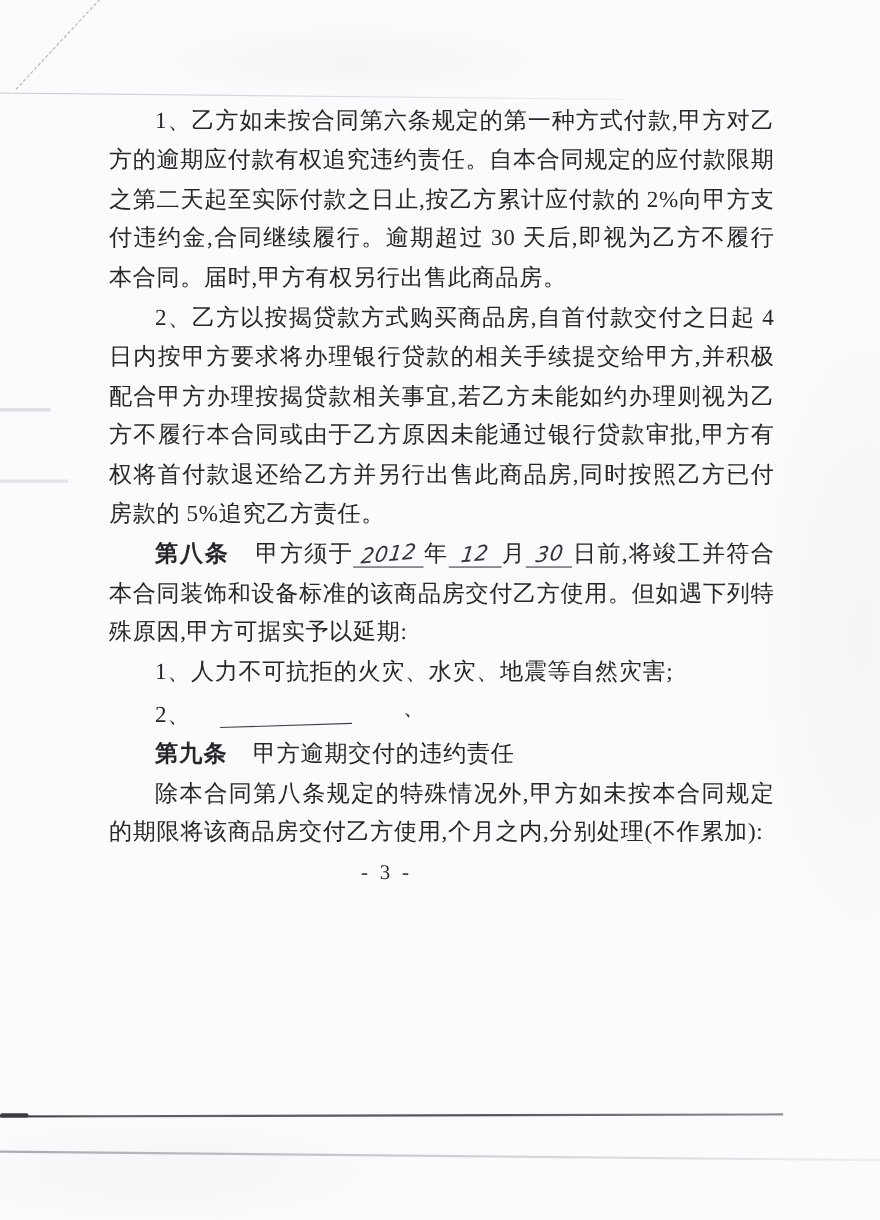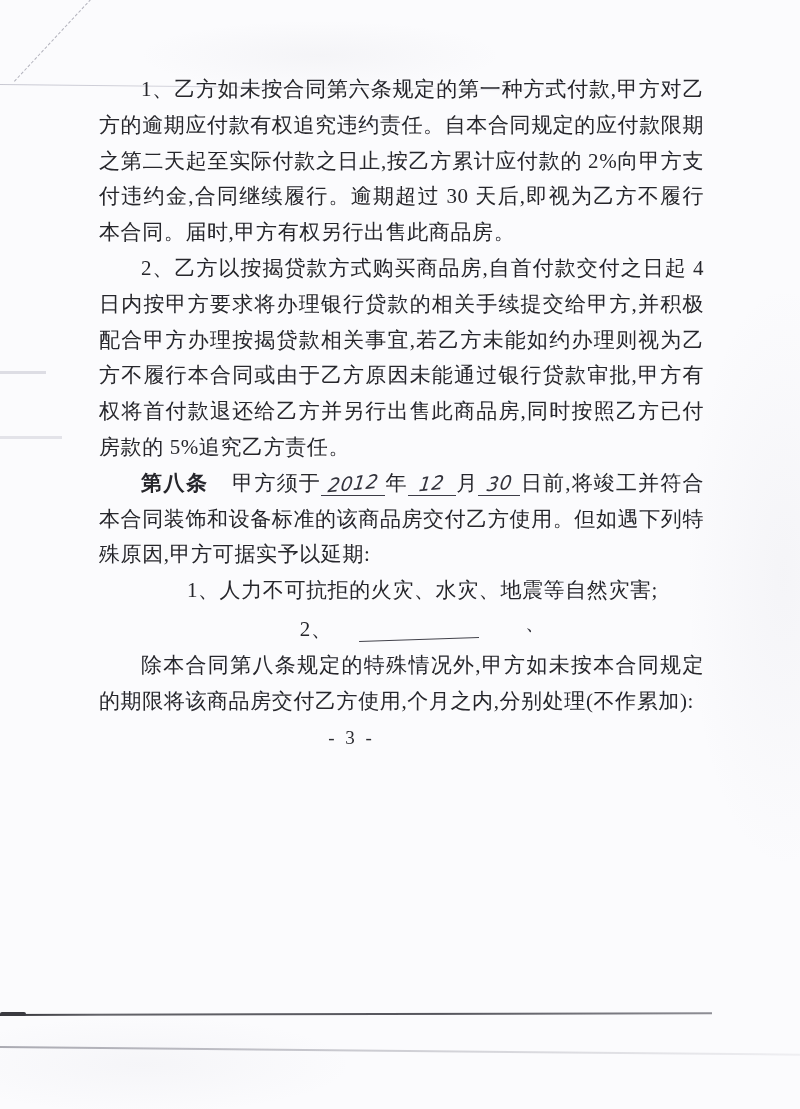--- a/index.html
+++ b/index.html
@@ -39,29 +39,29 @@
   .bottom-dark::before{
     content:"";position:absolute;left:0;top:-2px;width:26px;height:4px;background:#3a3a40;border-radius:2px;
   }
   .bottom-faint{
     left:0;top:1046px;width:800px;height:1.5px;
     background:linear-gradient(90deg, rgba(105,105,118,0.55), rgba(128,128,140,0.35) 52%, rgba(150,150,162,0.12));
     transform:rotate(0.55deg);transform-origin:left center;
   }
   
   .content{
-    position:absolute;left:99px;top:0;width:605px;padding-top:72px;
+    position:absolute;left:99px;top:0;width:605px;padding-top:92px;
   }
   .para{
     margin:0;font-size:21px;line-height:35.8px;
     letter-spacing:0.6px;
     text-align:justify;text-justify:inter-ideograph;
     text-indent:2em;
   }
-  .no-just{text-align:center;}
+  .no-just{text-align:left;}
   .art-label{
     font-family:Liberation Serif, serif;
     font-weight:700;letter-spacing:1px;
   }
   .label-gap{display:inline-block;width:1.1em;}
   .fill{
     display:inline-block;text-indent:0;text-align:center;
     border-bottom:1.6px solid #3c3c46;
     line-height:1;padding:0 2px 1px 2px;vertical-align:baseline;
   }
@@ -104,20 +104,21 @@
     <p class="para">1、乙方如未按合同第六条规定的第一种方式付款,甲方对乙方的逾期应付款有权追究违约责任。自本合同规定的应付款限期之第二天起至实际付款之日止,按乙方累计应付款的 2%向甲方支付违约金,合同继续履行。逾期超过 30 天后,即视为乙方不履行本合同。届时,甲方有权另行出售此商品房。</p>
 
     <p class="para">2、乙方以按揭贷款方式购买商品房,自首付款交付之日起 4 日内按甲方要求将办理银行贷款的相关手续提交给甲方,并积极配合甲方办理按揭贷款相关事宜,若乙方未能如约办理则视为乙方不履行本合同或由于乙方原因未能通过银行贷款审批,甲方有权将首付款退还给乙方并另行出售此商品房,同时按照乙方已付房款的 5%追究乙方责任。</p>
 
     <p class="para"><b class="art-label">第八条</b><span class="label-gap"></span><span>甲方须于</span><span class="fill fill-y"><span class="hw">2012</span></span><span>年</span><span class="fill fill-m"><span class="hw">12</span></span><span>月</span><span class="fill fill-d"><span class="hw">30</span></span><span>日前,将竣工并符合本合同装饰和设备标准的该商品房交付乙方使用。但如遇下列特殊原因,甲方可据实予以延期:</span></p>
 
     <p class="para no-just">1、人力不可抗拒的火灾、水灾、地震等自然灾害;</p>
 
     <p class="para no-just"><span>2、</span><span class="blank-line"></span><span class="hw tick">、</span></p>
 
+    <p class="para no-just"><b class="art-label">第九条</b><span class="label-gap"></span><span>甲方逾期交付的违约责任</span></p>
 
     <p class="para">除本合同第八条规定的特殊情况外,甲方如未按本合同规定的期限将该商品房交付乙方使用,个月之内,分别处理(不作累加):</p>
 
 
 
     <div class="footer">- 3 -</div>
 
   </main>
 </div>
 

